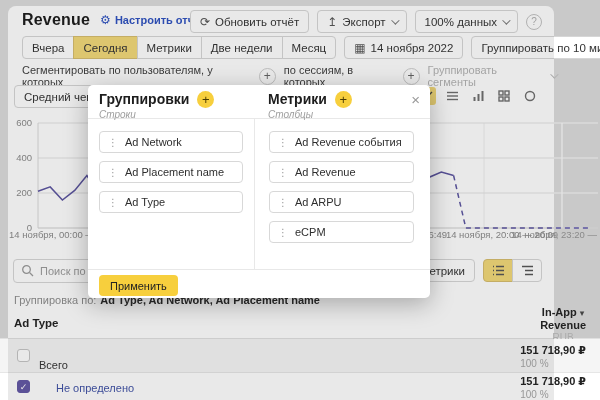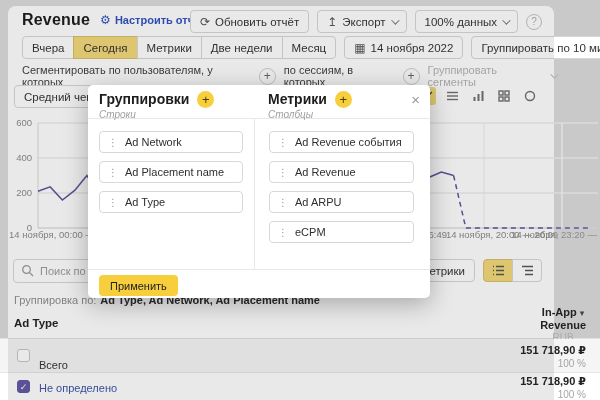--- a/index.html
+++ b/index.html
@@ -70,22 +70,22 @@
   .th-right .cur { color:#ababab; font-size:10px; margin-top:1px; }
   .trow { position:absolute; left:0; width:600px; }
   .trow.r0 { top:339px; height:33px; background:#f5f5f5; }
   .trow.r1 { top:372px; height:28px; background:#fff; border-top:1px solid #e6e6e6; }
   .cbox { position:absolute; left:17px; width:13px; height:13px; border:1px solid #c4c4c4; border-radius:3px; background:#fff; cursor:pointer; }
   .r0 .cbox { top:10px; }
   .r1 .cbox { top:7px; }
   .cbox.checked { background:var(--check); border-color:var(--check); color:#fff; font-size:9px; display:flex; align-items:center; justify-content:center; }
   .rname { position:absolute; left:39px; font-size:11px; }
   .r0 .rname { top:20px; color:#333; }
-  .r1 .rname { top:9px; color:#3f51a5; cursor:pointer; }
-  .rvals { position:absolute; right:14px; text-align:right; }
+  .r1 .rname { top:9px; color:#3f51a5; cursor:pointer;margin-left:17px; }
+  .rvals { position:absolute; right:14px; }
   .r0 .rvals { top:5px; } .r1 .rvals { top:2px; }
   .rv { font-weight:700; font-size:11px; color:#222; }
   .rp { font-size:10px; color:#a5a5a5; margin-top:1px; }
 
   
   .modal-head { display:flex; height:34px; padding-top:6px; border-bottom:1px solid #e8e8e8; }
   .mh-left { width:166px; padding-left:11px; }
   .mh-right { flex:1; padding-left:14px; }
   .m-title-row { display:flex; gap:8px; }
   .m-title { font-size:14px; font-weight:700; color:#1d1d1d; }

